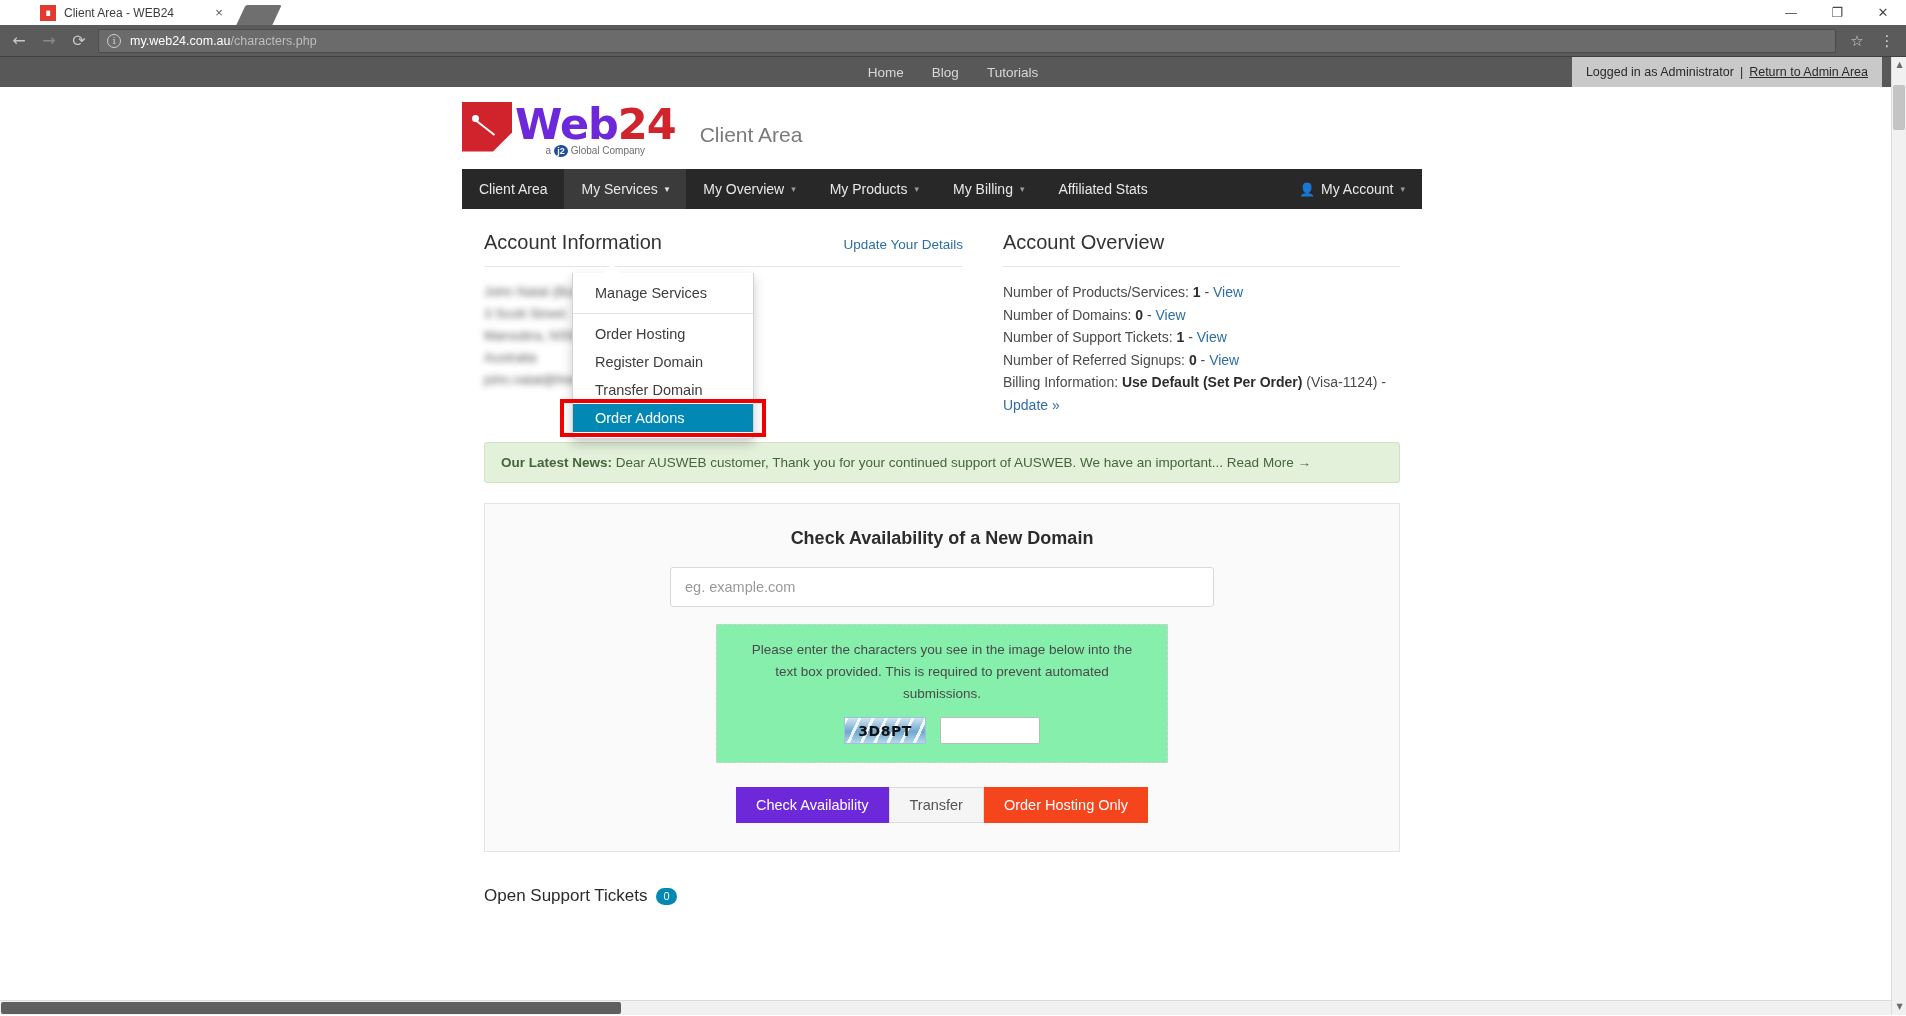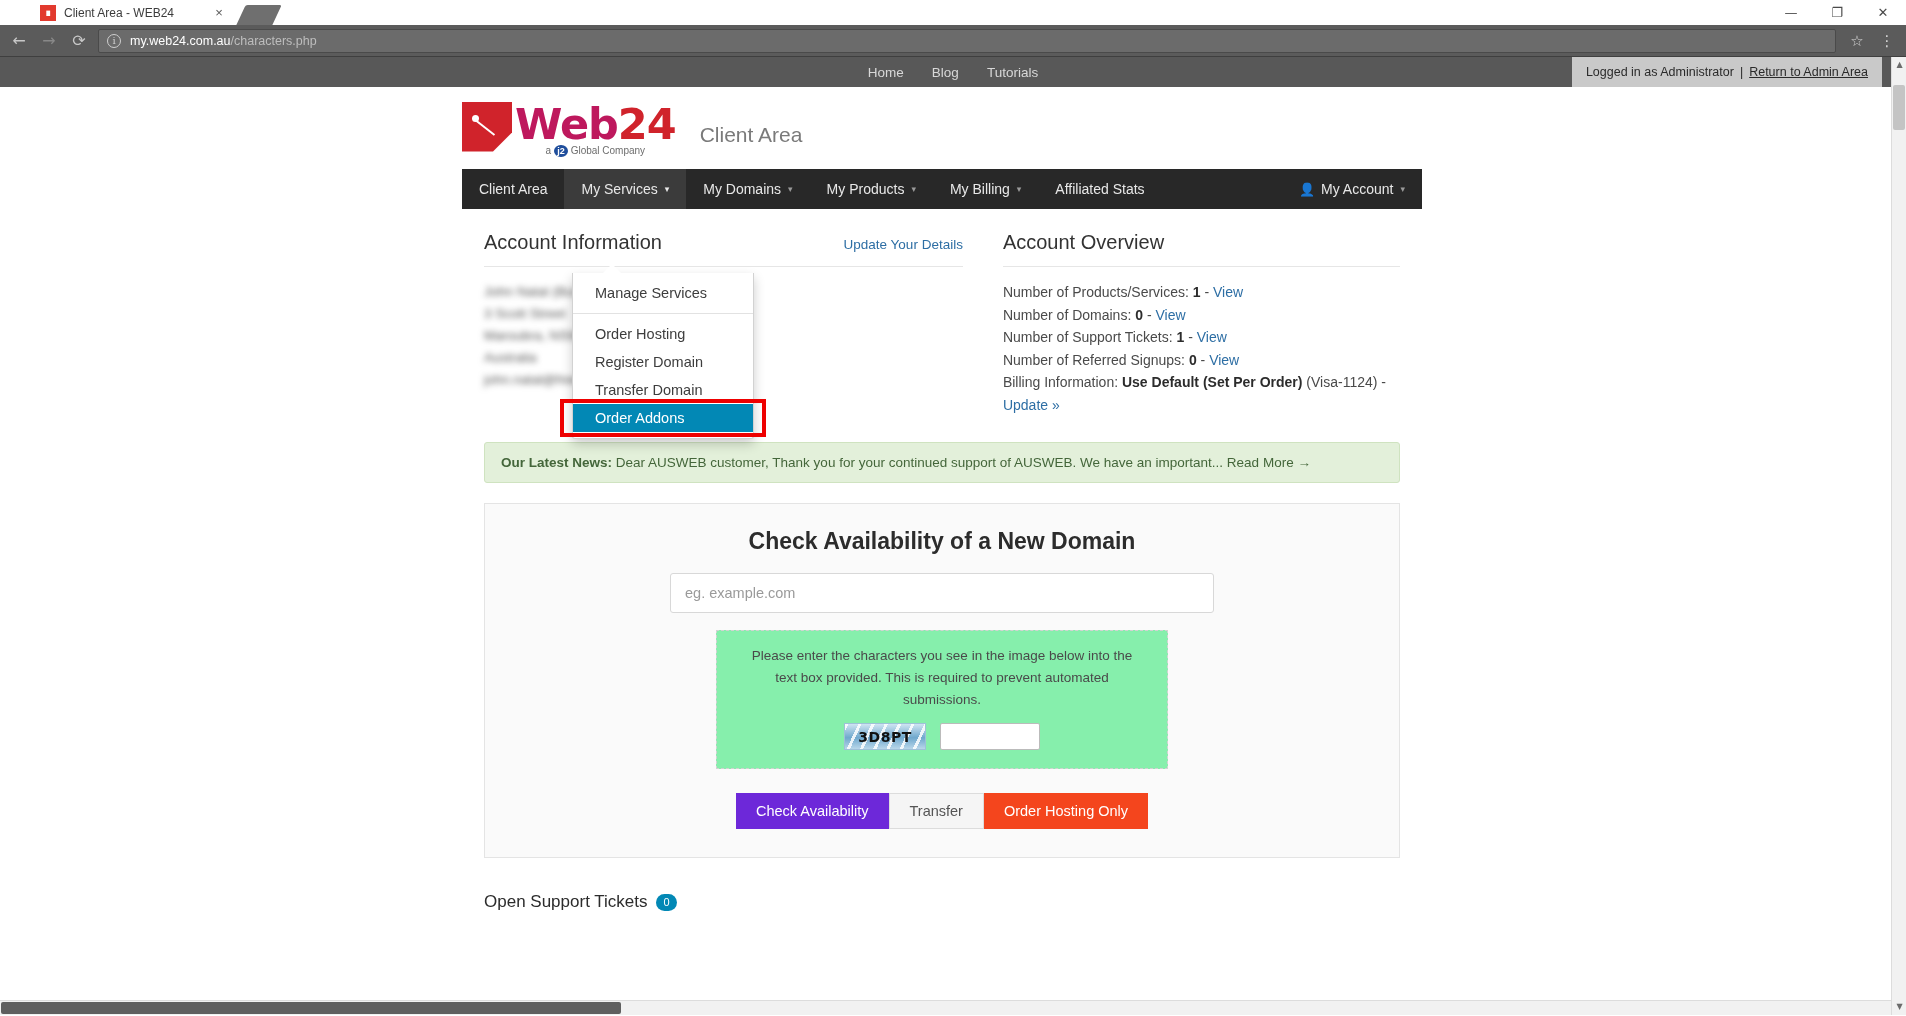--- a/index.html
+++ b/index.html
@@ -215,21 +215,21 @@
     z-index: 2;
   }
   .logo-text-block { display: flex; flex-direction: column; }
   .logo-text {
     font-size: 43px;
     font-weight: bold;
     line-height: 48px;
     letter-spacing: -1px;
     font-family: "DejaVu Sans", sans-serif;
   }
-  .logo-text .web { color: #be185d; }
+  .logo-text .web { color: #6d28d9; }
   .logo-text .num { color: #d0232b; }
   .logo-sub {
     font-size: 10px;
     color: #6d6d6d;
     text-align: center;
     margin-top: -3px;
     display: flex;
     align-items: center;
     justify-content: center;
     gap: 3px;
@@ -384,21 +384,21 @@
   .news a { color: #44663a; text-decoration: none; }
 
   .domainbox {
     margin: 20px 22px 0 22px;
     border: 1px solid #e4e4e4;
     background: #fafafa;
     padding: 24px 0 28px 0;
     text-align: center;
   }
   .domainbox h3 {
-    font-size: 23px;
+    font-size: 18px;
     color: #2c2c2c;
     font-weight: bold;
     margin-bottom: 18px;
   }
   .domain-input {
     width: 544px;
     height: 40px;
     border: 1px solid #d8d8d8;
     border-radius: 3px;
     padding: 0 14px;
@@ -623,21 +623,21 @@
 
   <div class="mainnav">
     <div class="navitem">
       <span>Client Area</span>
     </div>
     <div class="navitem active">
       <span>My Services</span>
       <span class="caret">▾</span>
     </div>
     <div class="navitem">
-      <span>My Domains</span>
+      <span>My Overview</span>
       <span class="caret">▾</span>
     </div>
     <div class="navitem">
       <span>My Products</span>
       <span class="caret">▾</span>
     </div>
     <div class="navitem">
       <span>My Billing</span>
       <span class="caret">▾</span>
     </div>

